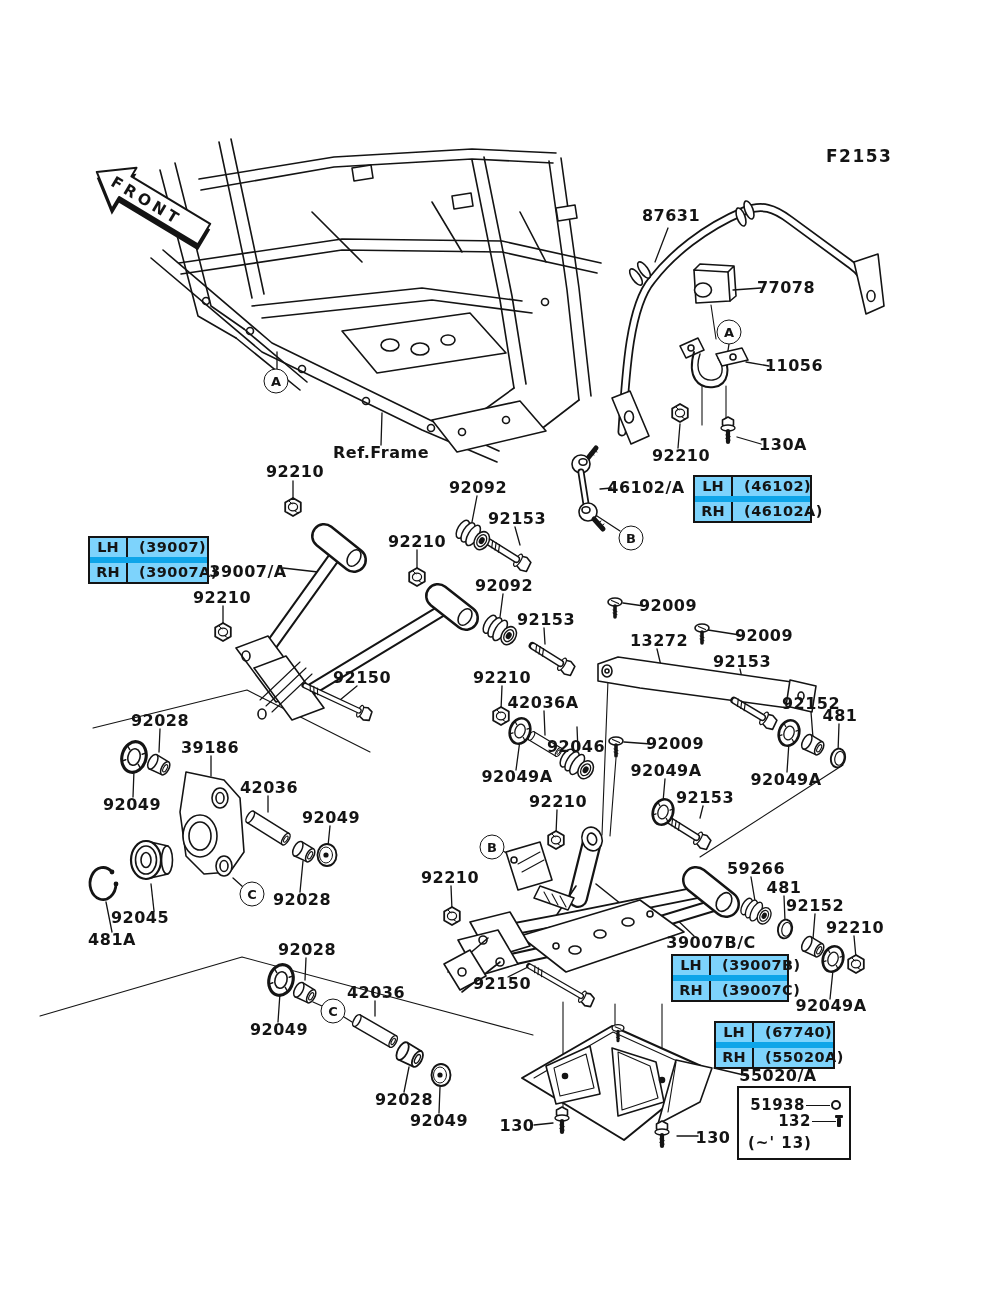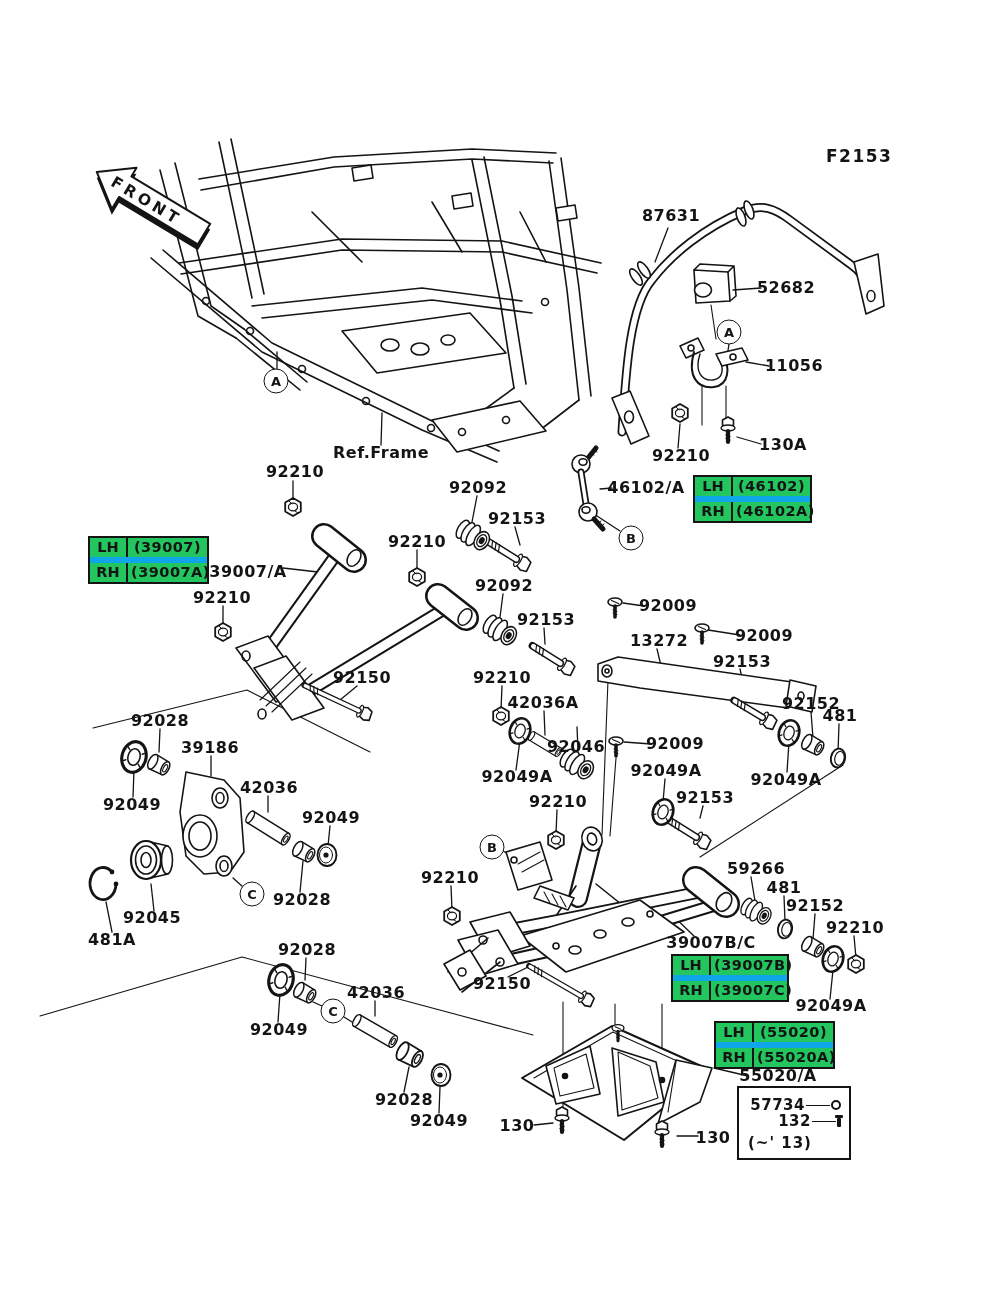--- a/index.html
+++ b/index.html
@@ -5,25 +5,25 @@
   html,body{margin:0;padding:0;background:#fff}
   #stage{position:relative;width:1000px;height:1309px;background:#fff;overflow:hidden;
          font-family:"DejaVu Sans","Liberation Sans",sans-serif;color:#141414}
   #art{position:absolute;left:0;top:0}
   .plbl{position:absolute;transform:translate(-50%,-50%);font-size:16px;font-weight:700;
         letter-spacing:.5px;white-space:nowrap;line-height:1;color:#141414}
   .callout{position:absolute;width:23px;height:23px;border:1.7px solid #141414;border-radius:50%;
         transform:translate(-50%,-50%);display:flex;align-items:center;justify-content:center;
         font-size:13px;font-weight:700;background:#fff;z-index:3}
   #figcode{position:absolute;left:826px;top:146px;font-size:17px;font-weight:700;letter-spacing:1.5px}
-  .ptable{position:absolute;border:2px solid #141414;background:#22c55e;font-size:14.5px;font-weight:700;z-index:4}
+  .ptable{position:absolute;border:2px solid #141414;background:#7dd3fc;font-size:14.5px;font-weight:700;z-index:4}
   .ptable .row{display:flex;height:19px;line-height:19px}
   .ptable .row+.row{border-top:6px solid #0ea5e9}
   .ptable .k{width:36px;text-align:center;border-right:2px solid #141414;flex:none}
-  .ptable .v{flex:1;text-align:center;padding:0 3px;letter-spacing:.5px}
+  .ptable .v{flex:1;text-align:center;padding:0 11px;letter-spacing:.5px}
   #t46102{left:693px;top:475px;width:115px}
   #t39007{left:88px;top:536px;width:117px}
   #t39007bc{left:671px;top:954px;width:114px}
   #t55020{left:714px;top:1021px;width:117px}
   #notebox{position:absolute;left:737px;top:1086px;width:110px;height:70px;border:2px solid #141414;background:#fff;z-index:4}
   .nb-row{position:absolute;right:8px;display:flex;align-items:center;height:14px}
   .nb-lbl{font-size:15px;font-weight:700;letter-spacing:.5px}
   .nb-line{width:24px;border-top:1.7px solid #141414;margin:0 1px}
   .ring{width:6px;height:6px;border:2.2px solid #141414;border-radius:50%;flex:none}
   .mscrew{width:4px;height:9px;background:#141414;border-radius:1px;position:relative;flex:none;margin-top:2px}
@@ -448,44 +448,44 @@
         <span class="v">(39007B)</span>
       </div>
   <div class="row">
         <span class="k">RH</span>
         <span class="v">(39007C)</span>
       </div>
 </div>
 <div class="ptable" id="t55020">
   <div class="row">
         <span class="k">LH</span>
-        <span class="v">(55020)</span>
+        <span class="v">(67740)</span>
       </div>
   <div class="row">
         <span class="k">RH</span>
         <span class="v">(55020A)</span>
       </div>
 </div>
 
 <div id="notebox">
   <div class="nb-row" style="top:10px">
-    <span class="nb-lbl">57734</span>
+    <span class="nb-lbl">51938</span>
     <span class="nb-line"></span>
     <span class="ring"></span>
   </div>
   <div class="nb-row" style="top:26px">
     <span class="nb-lbl">132</span>
     <span class="nb-line"></span>
     <span class="mscrew"></span>
   </div>
   <div class="nb-note">(~' 13)</div>
 </div>
 
 <div class="plbl" style="left: 671px; top: 216px;">87631</div>
-    <div class="plbl" style="left: 786px; top: 288px;">52682</div>
+    <div class="plbl" style="left: 786px; top: 288px;">77078</div>
     <div class="plbl" style="left: 794px; top: 366px;">11056</div>
     <div class="plbl" style="left: 783px; top: 445px;">130A</div>
     <div class="plbl" style="left: 681px; top: 456px;">92210</div>
     <div class="plbl" style="left: 646px; top: 488px;">46102/A</div>
     <div class="plbl" style="left: 381px; top: 453px;">Ref.Frame</div>
     <div class="plbl" style="left: 295px; top: 472px;">92210</div>
     <div class="plbl" style="left: 478px; top: 488px;">92092</div>
     <div class="plbl" style="left: 517px; top: 519px;">92153</div>
     <div class="plbl" style="left: 417px; top: 542px;">92210</div>
     <div class="plbl" style="left: 248px; top: 572px;">39007/A</div>
@@ -512,21 +512,21 @@
     <div class="plbl" style="left: 269px; top: 788px;">42036</div>
     <div class="plbl" style="left: 331px; top: 818px;">92049</div>
     <div class="plbl" style="left: 558px; top: 802px;">92210</div>
     <div class="plbl" style="left: 705px; top: 798px;">92153</div>
     <div class="plbl" style="left: 450px; top: 878px;">92210</div>
     <div class="plbl" style="left: 756px; top: 869px;">59266</div>
     <div class="plbl" style="left: 784px; top: 888px;">481</div>
     <div class="plbl" style="left: 815px; top: 906px;">92152</div>
     <div class="plbl" style="left: 855px; top: 928px;">92210</div>
     <div class="plbl" style="left: 302px; top: 900px;">92028</div>
-    <div class="plbl" style="left: 152px; top: 918px;">92045</div>
+    <div class="plbl" style="left: 140px; top: 918px;">92045</div>
     <div class="plbl" style="left: 112px; top: 940px;">481A</div>
     <div class="plbl" style="left: 711px; top: 943px;">39007B/C</div>
     <div class="plbl" style="left: 502px; top: 984px;">92150</div>
     <div class="plbl" style="left: 307px; top: 950px;">92028</div>
     <div class="plbl" style="left: 831px; top: 1006px;">92049A</div>
     <div class="plbl" style="left: 279px; top: 1030px;">92049</div>
     <div class="plbl" style="left: 376px; top: 993px;">42036</div>
     <div class="plbl" style="left: 778px; top: 1076px;">55020/A</div>
     <div class="plbl" style="left: 404px; top: 1100px;">92028</div>
     <div class="plbl" style="left: 439px; top: 1121px;">92049</div>

